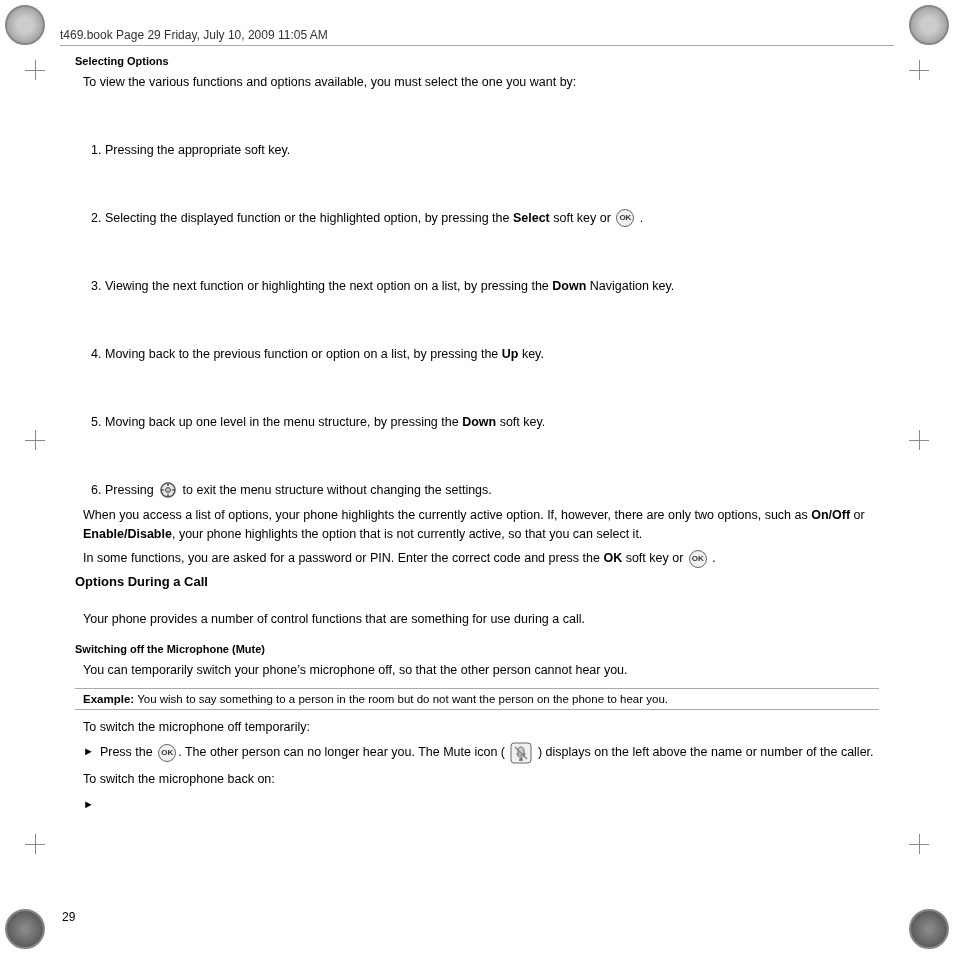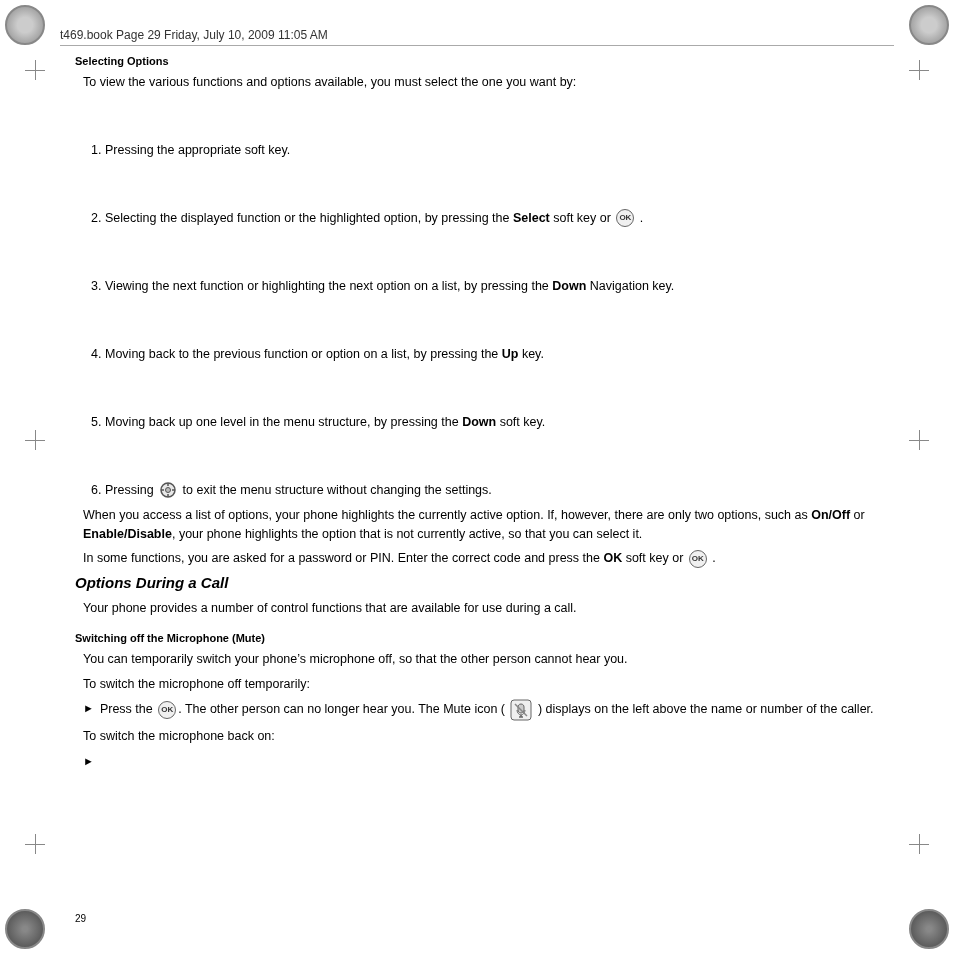--- a/index.html
+++ b/index.html
@@ -98,24 +98,23 @@
       bottom: 80px;
     }
 
     .section-title {
       font-size: 11px;
       font-weight: bold;
       margin-bottom: 6px;
     }
 
     .section-italic-title {
-      font-size: 15px;
-      font-style: italic;
+      font-size: 13px;
       font-weight: bold;
-      margin-bottom: 8px;
+      margin-bottom: 21px;
     }
 
     .body-text {
       font-size: 12.5px;
       line-height: 1.5;
       margin-bottom: 6px;
       padding-left: 8px;
     }
 
     ol {
@@ -197,22 +196,22 @@
       width: 22px;
       height: 22px;
       vertical-align: middle;
       margin: 0 2px;
     }
 
     
     .page-number {
       position: absolute;
       bottom: 30px;
-      left: 75px;
-      font-size: 10px;
+      left: 62px;
+      font-size: 12px;
     }
   </style>
 </head>
 <body>
 
 <div class="corner-decoration corner-tl">
   <div class="corner-circle"></div>
 </div>
 <div class="corner-decoration corner-tr">
   <div class="corner-circle"></div>
@@ -277,27 +276,31 @@
     <div class="body-text">
       When you access a list of options, your phone highlights the currently active option. If, however, there are only two options, such as <span class="bold">On/Off</span> or <span class="bold">Enable/Disable</span>, your phone highlights the option that is not currently active, so that you can select it.
     </div>
     <div class="body-text">
       In some functions, you are asked for a password or PIN. Enter the correct code and press the <span class="bold">OK</span> soft key or <span class="ok-btn">OK</span> .
     </div>
   </div>
 
   <div style="margin-top: 4px;">
     <div class="section-italic-title">Options During a Call</div>
-    <div class="body-text">Your phone provides a number of control functions that are available for use during a call.</div>
+    <div class="body-text">Your phone provides a number of control functions that are something for use during a call.</div>
   </div>
 
   <div style="margin-top: 14px;">
     <div class="section-title">Switching off the Microphone (Mute)</div>
     <div class="body-text">You can temporarily switch your phone’s microphone off, so that the other person cannot hear you.</div>
 
+    <div class="example-box">
+      <span class="bold">Example:</span>
+      <span>You wish to say something to a person in the room but do not want the person on the phone to hear you.</span>
+    </div>
 
     <div class="body-text">To switch the microphone off temporarily:</div>
 
     <div class="arrow-list">
       <div class="arrow-item">
         <span class="arrow-marker">►</span>
         <span>
           Press the <span class="ok-btn">OK</span>. The other person can no longer hear you. The Mute icon (
           <span class="mute-icon">
             <svg viewBox="0 0 22 22" fill="none" xmlns="http://www.w3.org/2000/svg">

